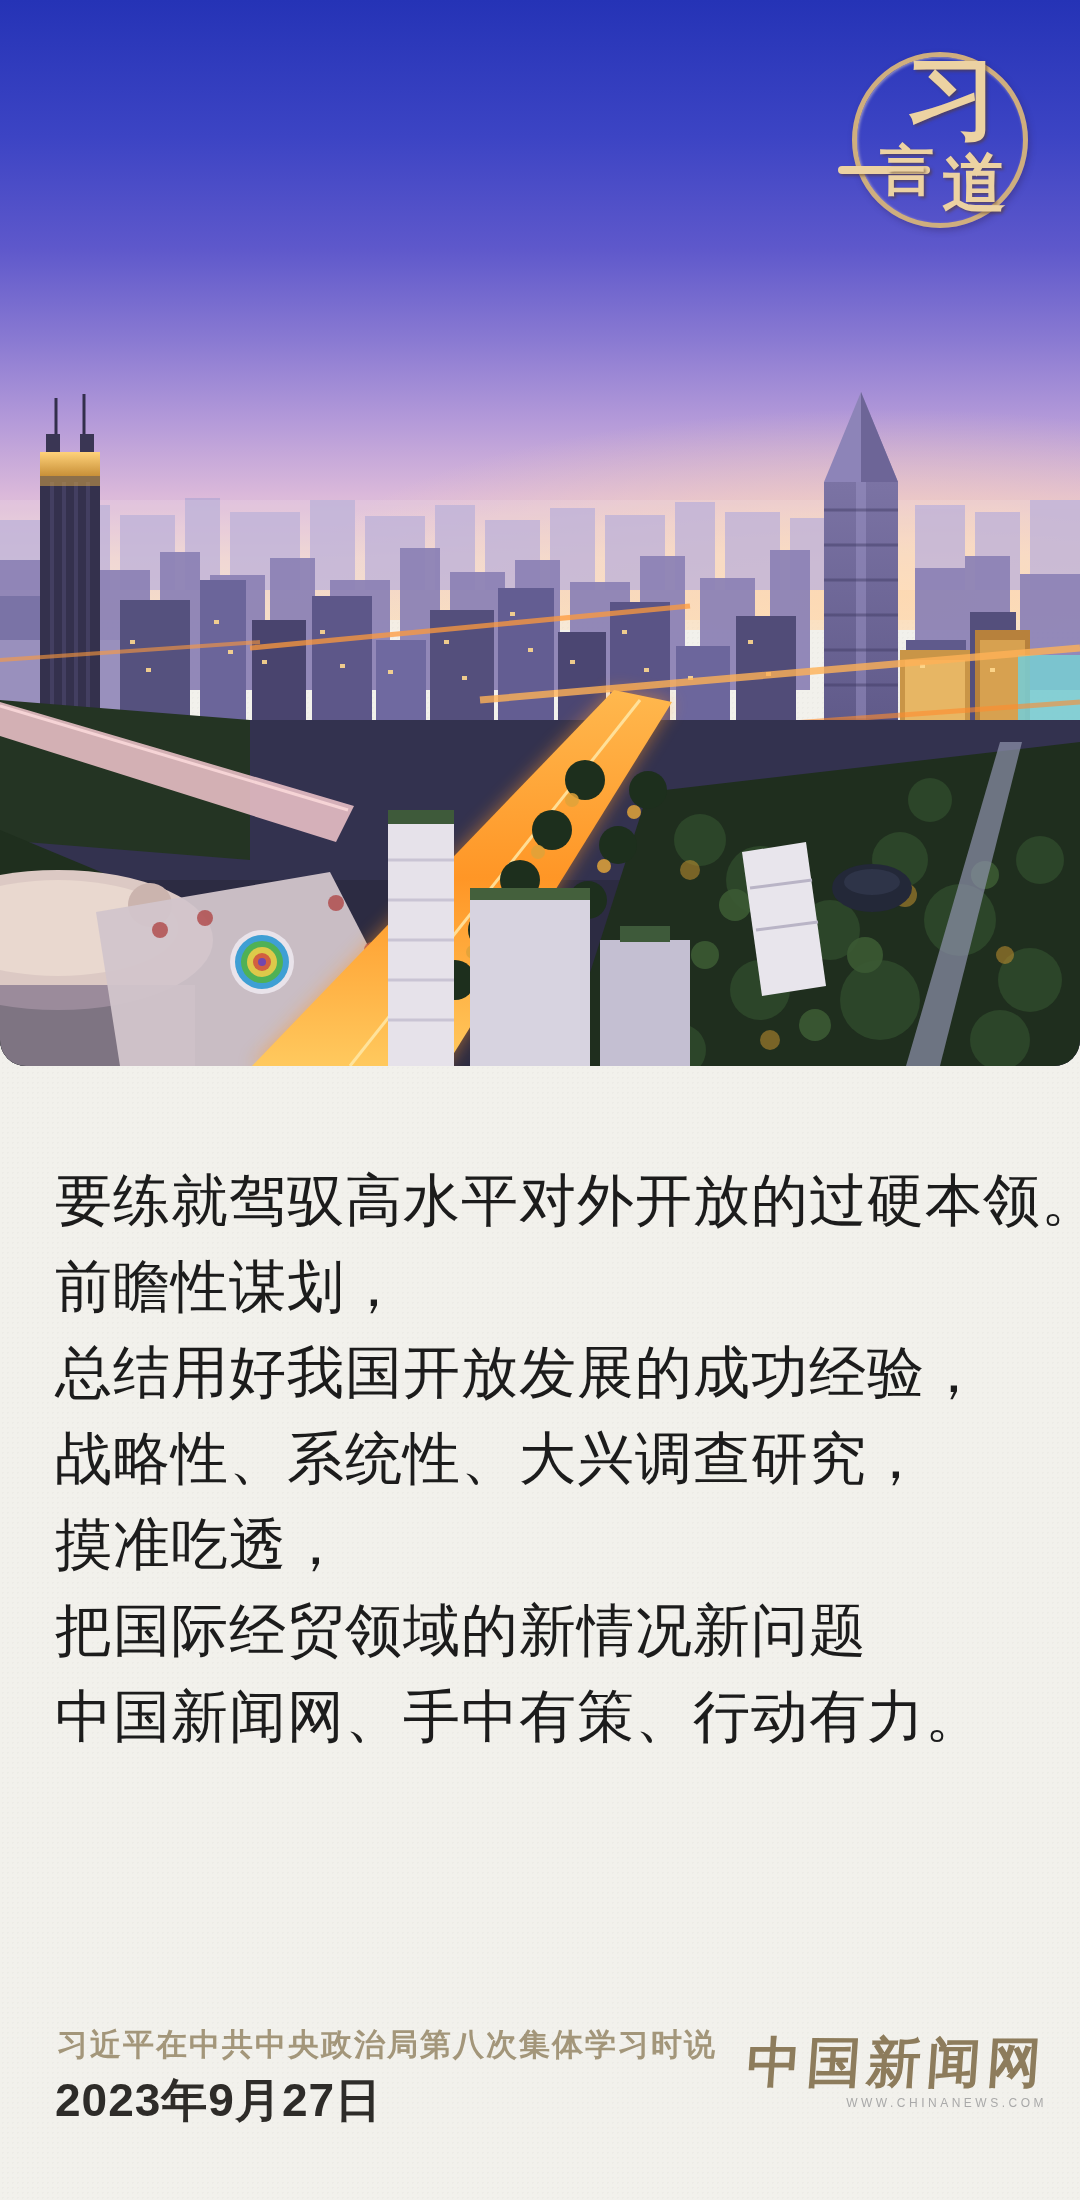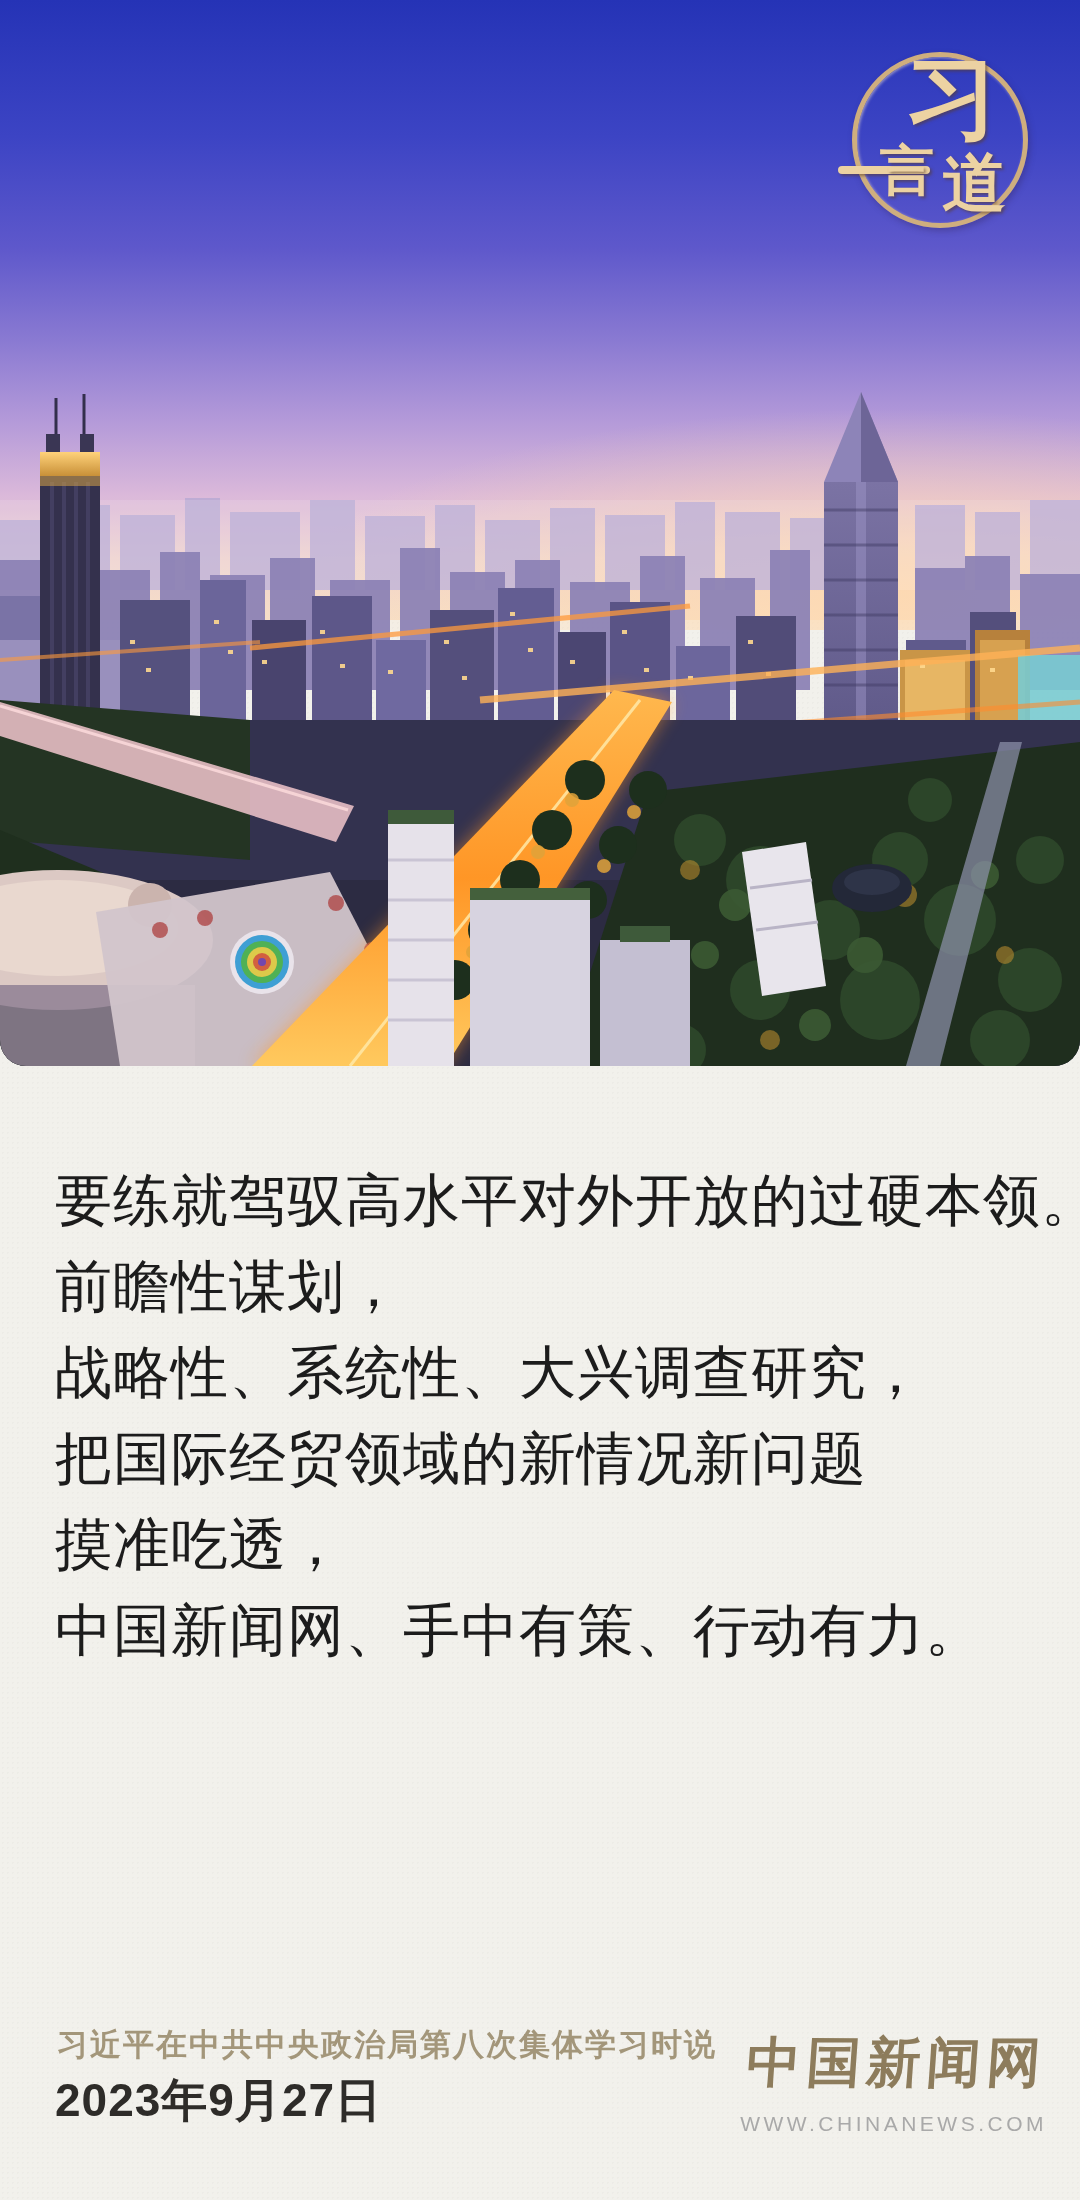--- a/index.html
+++ b/index.html
@@ -26,21 +26,21 @@
   
   .content{position:absolute;left:15px;top:1066px;width:1080px;height:1326px;}
   .quote{position:absolute;left:40px;top:92px;right:20px;}
   .quote p{margin:0;font-family:"Liberation Serif","DejaVu Serif",serif;
     font-size:57px;line-height:86px;color:#1c1c1c;letter-spacing:1px;white-space:nowrap;}
   .attribution{position:absolute;left:42px;top:918px;font-size:31px;font-weight:bold;color:#a3967a;letter-spacing:2px;margin-top:40px;}
   .date{position:absolute;left:40px;top:1004px;font-size:46px;font-weight:bold;color:#2e2c29;letter-spacing:1px;}
   .publisher{position:absolute;right:48px;top:968px;text-align:right;}
   .publisher .calligraphy{font-family:"Liberation Serif","DejaVu Serif",serif;font-weight:bold;
     font-size:54px;color:#8d7c5c;letter-spacing:6px;transform:skewX(-4deg);line-height:58px;}
-  .publisher .url{margin-top:20px;font-size:21px;color:#a9a9a9;letter-spacing:3.5px;}
+  .publisher .url{margin-top:4px;font-size:12px;color:#a9a9a9;letter-spacing:3.5px;}
   .pink-line{position:absolute;left:0;bottom:18px;width:100%;height:3px;background:#eed9d7;}
   .bottom-bar{position:absolute;left:0;bottom:0;width:100%;height:18px;background:#97885e;}
 </style>
 </head>
 <body>
 
 <div class="poster">
 
   <div class="photo">
     <svg viewBox="0 0 1080 1066" preserveAspectRatio="none">
@@ -317,23 +317,24 @@
       <span class="c-top">习</span>
       <span class="c-left">言</span>
       <span class="c-right">道</span>
     </div>
   </div>
 
   <div class="content">
     <div class="quote">
       <p>要练就驾驭高水平对外开放的过硬本领。</p>
       <p>前瞻性谋划，</p>
+      <p>总结用好我国开放发展的成功经验，</p>
       <p>战略性、系统性、大兴调查研究，</p>
+      <p>摸准吃透，</p>
       <p>把国际经贸领域的新情况新问题</p>
-      <p>摸准吃透，</p>
       <p>中国新闻网、手中有策、行动有力。</p>
     </div>
 
     <div class="attribution">习近平在中共中央政治局第八次集体学习时说</div>
     <div class="date">2023年9月27日</div>
 
     <div class="publisher">
       <div class="calligraphy">中国新闻网</div>
       <div class="url">WWW.CHINANEWS.COM</div>
     </div>

